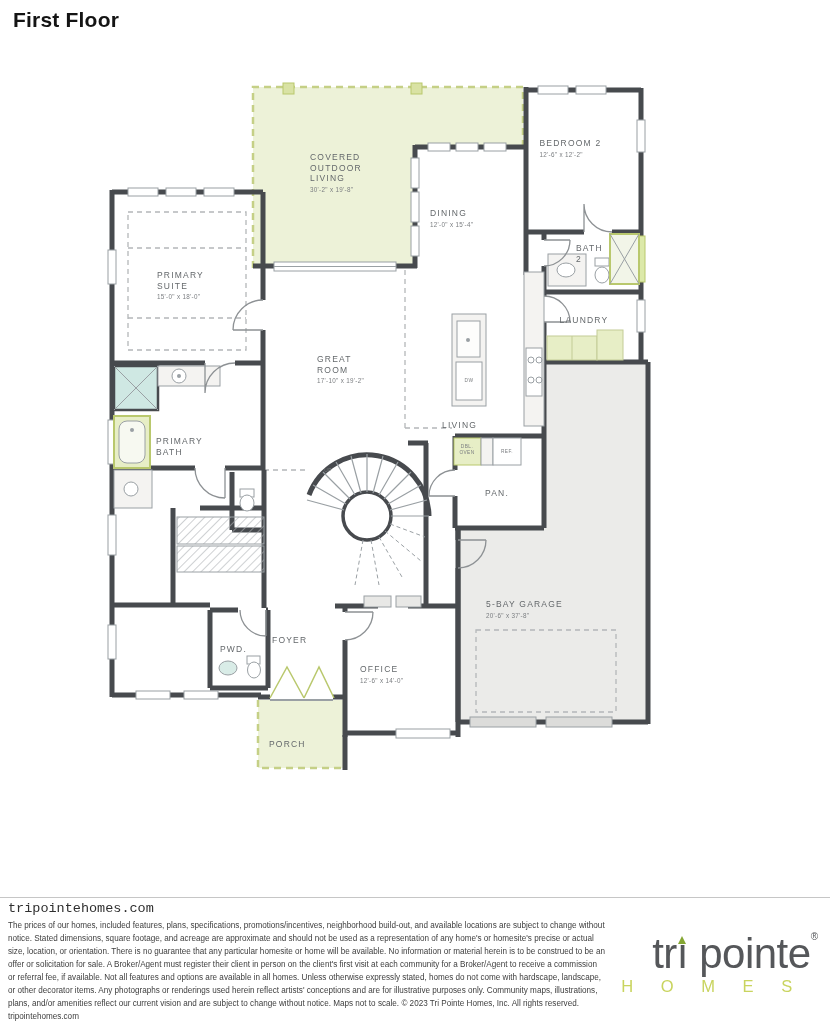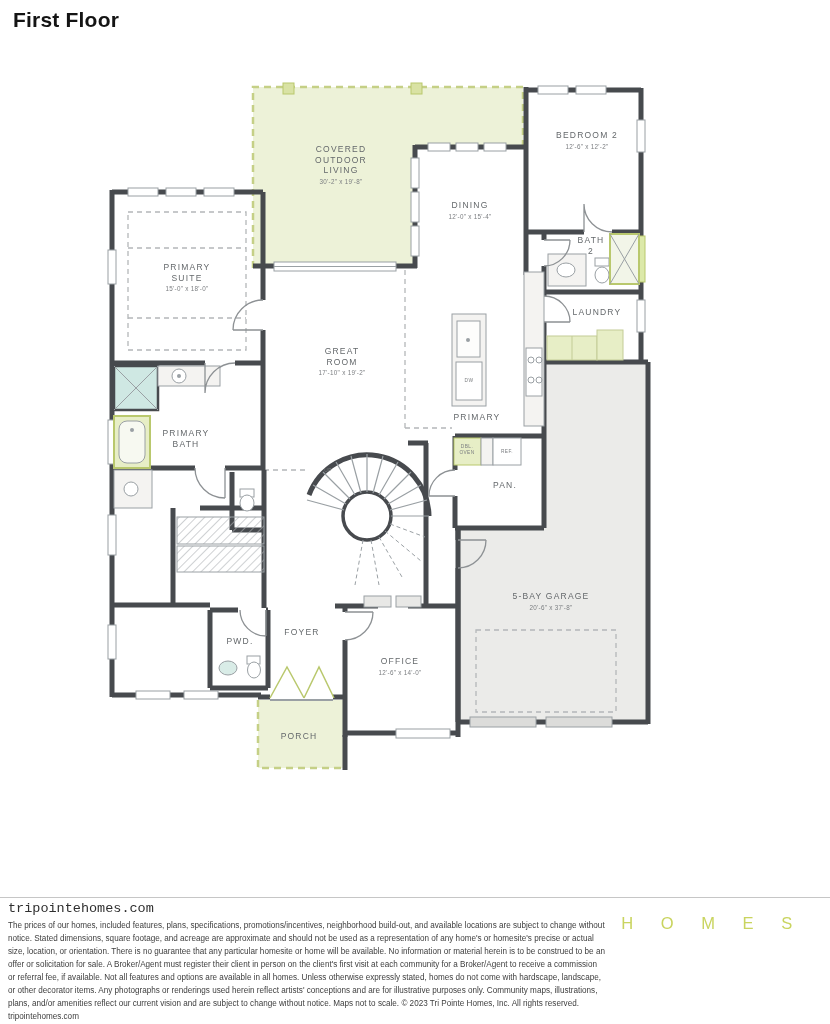--- a/index.html
+++ b/index.html
@@ -1,20 +1,20 @@
 <!DOCTYPE html>
 <html><head>
 <meta charset="utf-8">
 <style>
   html,body{margin:0;padding:0;background:#fff;}
   .page{position:relative;width:830px;height:1024px;background:#ffffff;overflow:hidden;
         font-family:"Liberation Sans", sans-serif;border-bottom:1px solid #1d4ed8;}
   .title{position:absolute;left:13px;top:8px;font-size:21px;font-weight:bold;color:#141414;letter-spacing:0.2px;}
   .plan-svg{position:absolute;left:0;top:0;}
-  .room-label{position:absolute;transform:translateX(-50%);text-align:center;z-index:3;pointer-events:none;}
+  .room-label{position:absolute;transform:translateX(-50%);text-align:left;z-index:3;pointer-events:none;margin-top:8px;}
   .rname{font-size:8.5px;letter-spacing:1.2px;color:#64686b;line-height:10.5px;}
   .rdims{font-size:6.3px;letter-spacing:0.3px;color:#7b7e81;line-height:9px;white-space:nowrap;margin-top:1px;}
   .fixture-label{position:absolute;transform:translateX(-50%);text-align:center;z-index:3;
                  font-size:4.8px;letter-spacing:0.4px;color:#7b7e81;line-height:5.6px;pointer-events:none;}
   .footer-rule{position:absolute;left:0;top:897px;width:830px;border-top:1px solid #c6c6c6;}
   .site{position:absolute;left:8px;top:901px;font-size:13.5px;color:#2f2f2f;font-family:Liberation Mono, monospace;}
   .disclaimer{position:absolute;left:8px;top:919px;width:597px;font-size:8.15px;line-height:13px;color:#3e3e3e;text-align:left;}
   .logo{position:absolute;right:12px;top:914px;width:215px;text-align:right;}
   .wordmark{font-size:42px;color:#55575a;letter-spacing:-0.5px;line-height:46px;white-space:nowrap;}
   .iwrap{position:relative;display:inline-block;}
@@ -236,21 +236,21 @@
     <div class="rdims">15'-0" x 18'-0"</div>
   </div>
   <div class="room-label" style="left:597px;top:307px;width:75px">
     <div class="rname">LAUNDRY</div>
   </div>
   <div class="room-label" style="left:342px;top:346px;width:50px">
     <div class="rname">GREAT ROOM</div>
     <div class="rdims">17'-10" x 19'-2"</div>
   </div>
   <div class="room-label" style="left:477px;top:412px;width:70px">
-    <div class="rname">PRIMARY</div>
+    <div class="rname">LIVING</div>
   </div>
   <div class="room-label" style="left:186px;top:428px;width:60px">
     <div class="rname">PRIMARY BATH</div>
   </div>
   <div class="room-label" style="left:551px;top:591px;width:130px">
     <div class="rname">5-BAY GARAGE</div>
     <div class="rdims">20'-6" x 37'-8"</div>
   </div>
   <div class="room-label" style="left:505px;top:480px;width:40px">
     <div class="rname">PAN.</div>
@@ -271,16 +271,17 @@
 
   <div class="fixture-label" style="left:469px;top:378px;width:20px">DW</div>
   <div class="fixture-label" style="left:467px;top:444px;width:22px">DBL. OVEN</div>
   <div class="fixture-label" style="left:507px;top:449px;width:26px">REF.</div>
   <div class="fixture-label" style="left:328px;top:468px;width:16px">UP</div>
 
   <div class="footer-rule"></div>
   <div class="site">tripointehomes.com</div>
   <div class="disclaimer">The prices of our homes, included features, plans, specifications, promotions/incentives, neighborhood build-out, and available locations are subject to change without notice. Stated dimensions, square footage, and acreage are approximate and should not be used as a representation of any home's or homesite's precise or actual size, location, or orientation. There is no guarantee that any particular homesite or home will be available. No information or material herein is to be construed to be an offer or solicitation for sale. A Broker/Agent must register their client in person on the client's first visit at each community for a Broker/Agent to receive a commission or referral fee, if available. Not all features and options are available in all homes. Unless otherwise expressly stated, homes do not come with hardscape, landscape, or other decorator items. Any photographs or renderings used herein reflect artists' conceptions and are for illustrative purposes only. Community maps, illustrations, plans, and/or amenities reflect our current vision and are subject to change without notice. Maps not to scale. © 2023 Tri Pointe Homes, Inc. All rights reserved. tripointehomes.com</div>
   <div class="logo">
+    <div class="wordmark"><span>tr</span><span class="iwrap"><span>ı</span><span class="tridot"></span></span><span> pointe</span><sup class="reg">®</sup></div>
     <div class="homes">H O M E S</div>
   </div>
 
 </div>
 
 </body></html>

